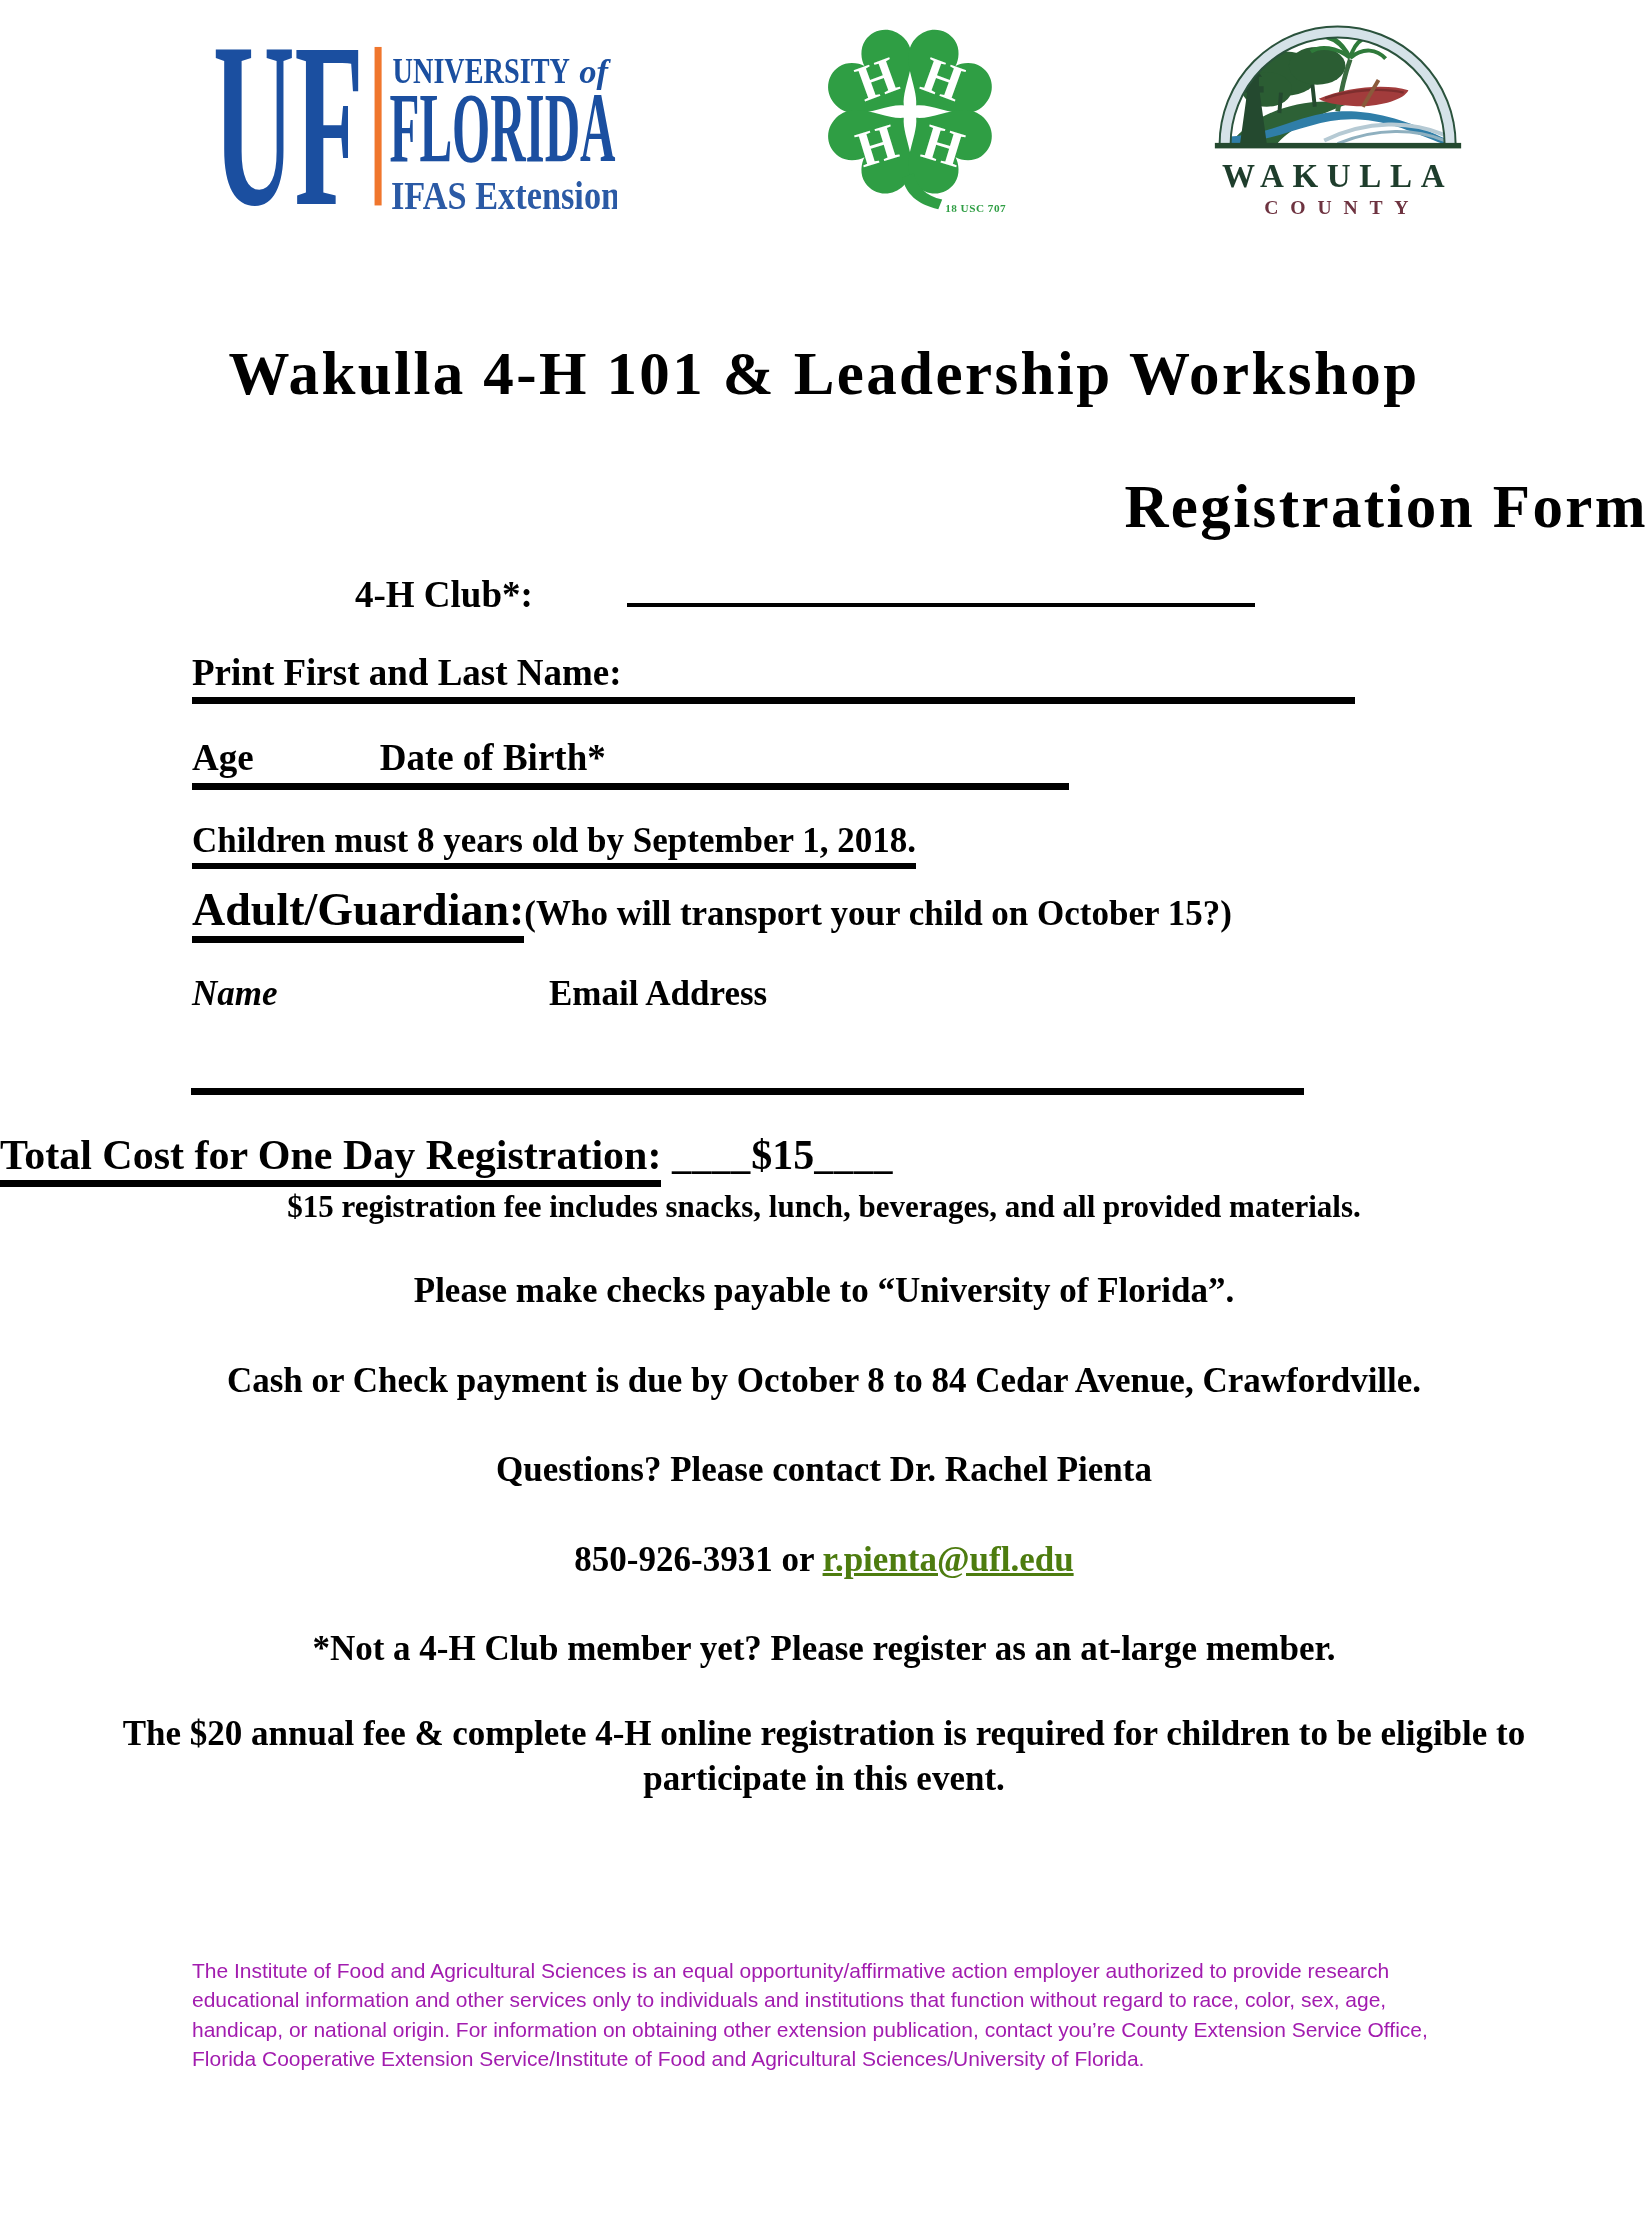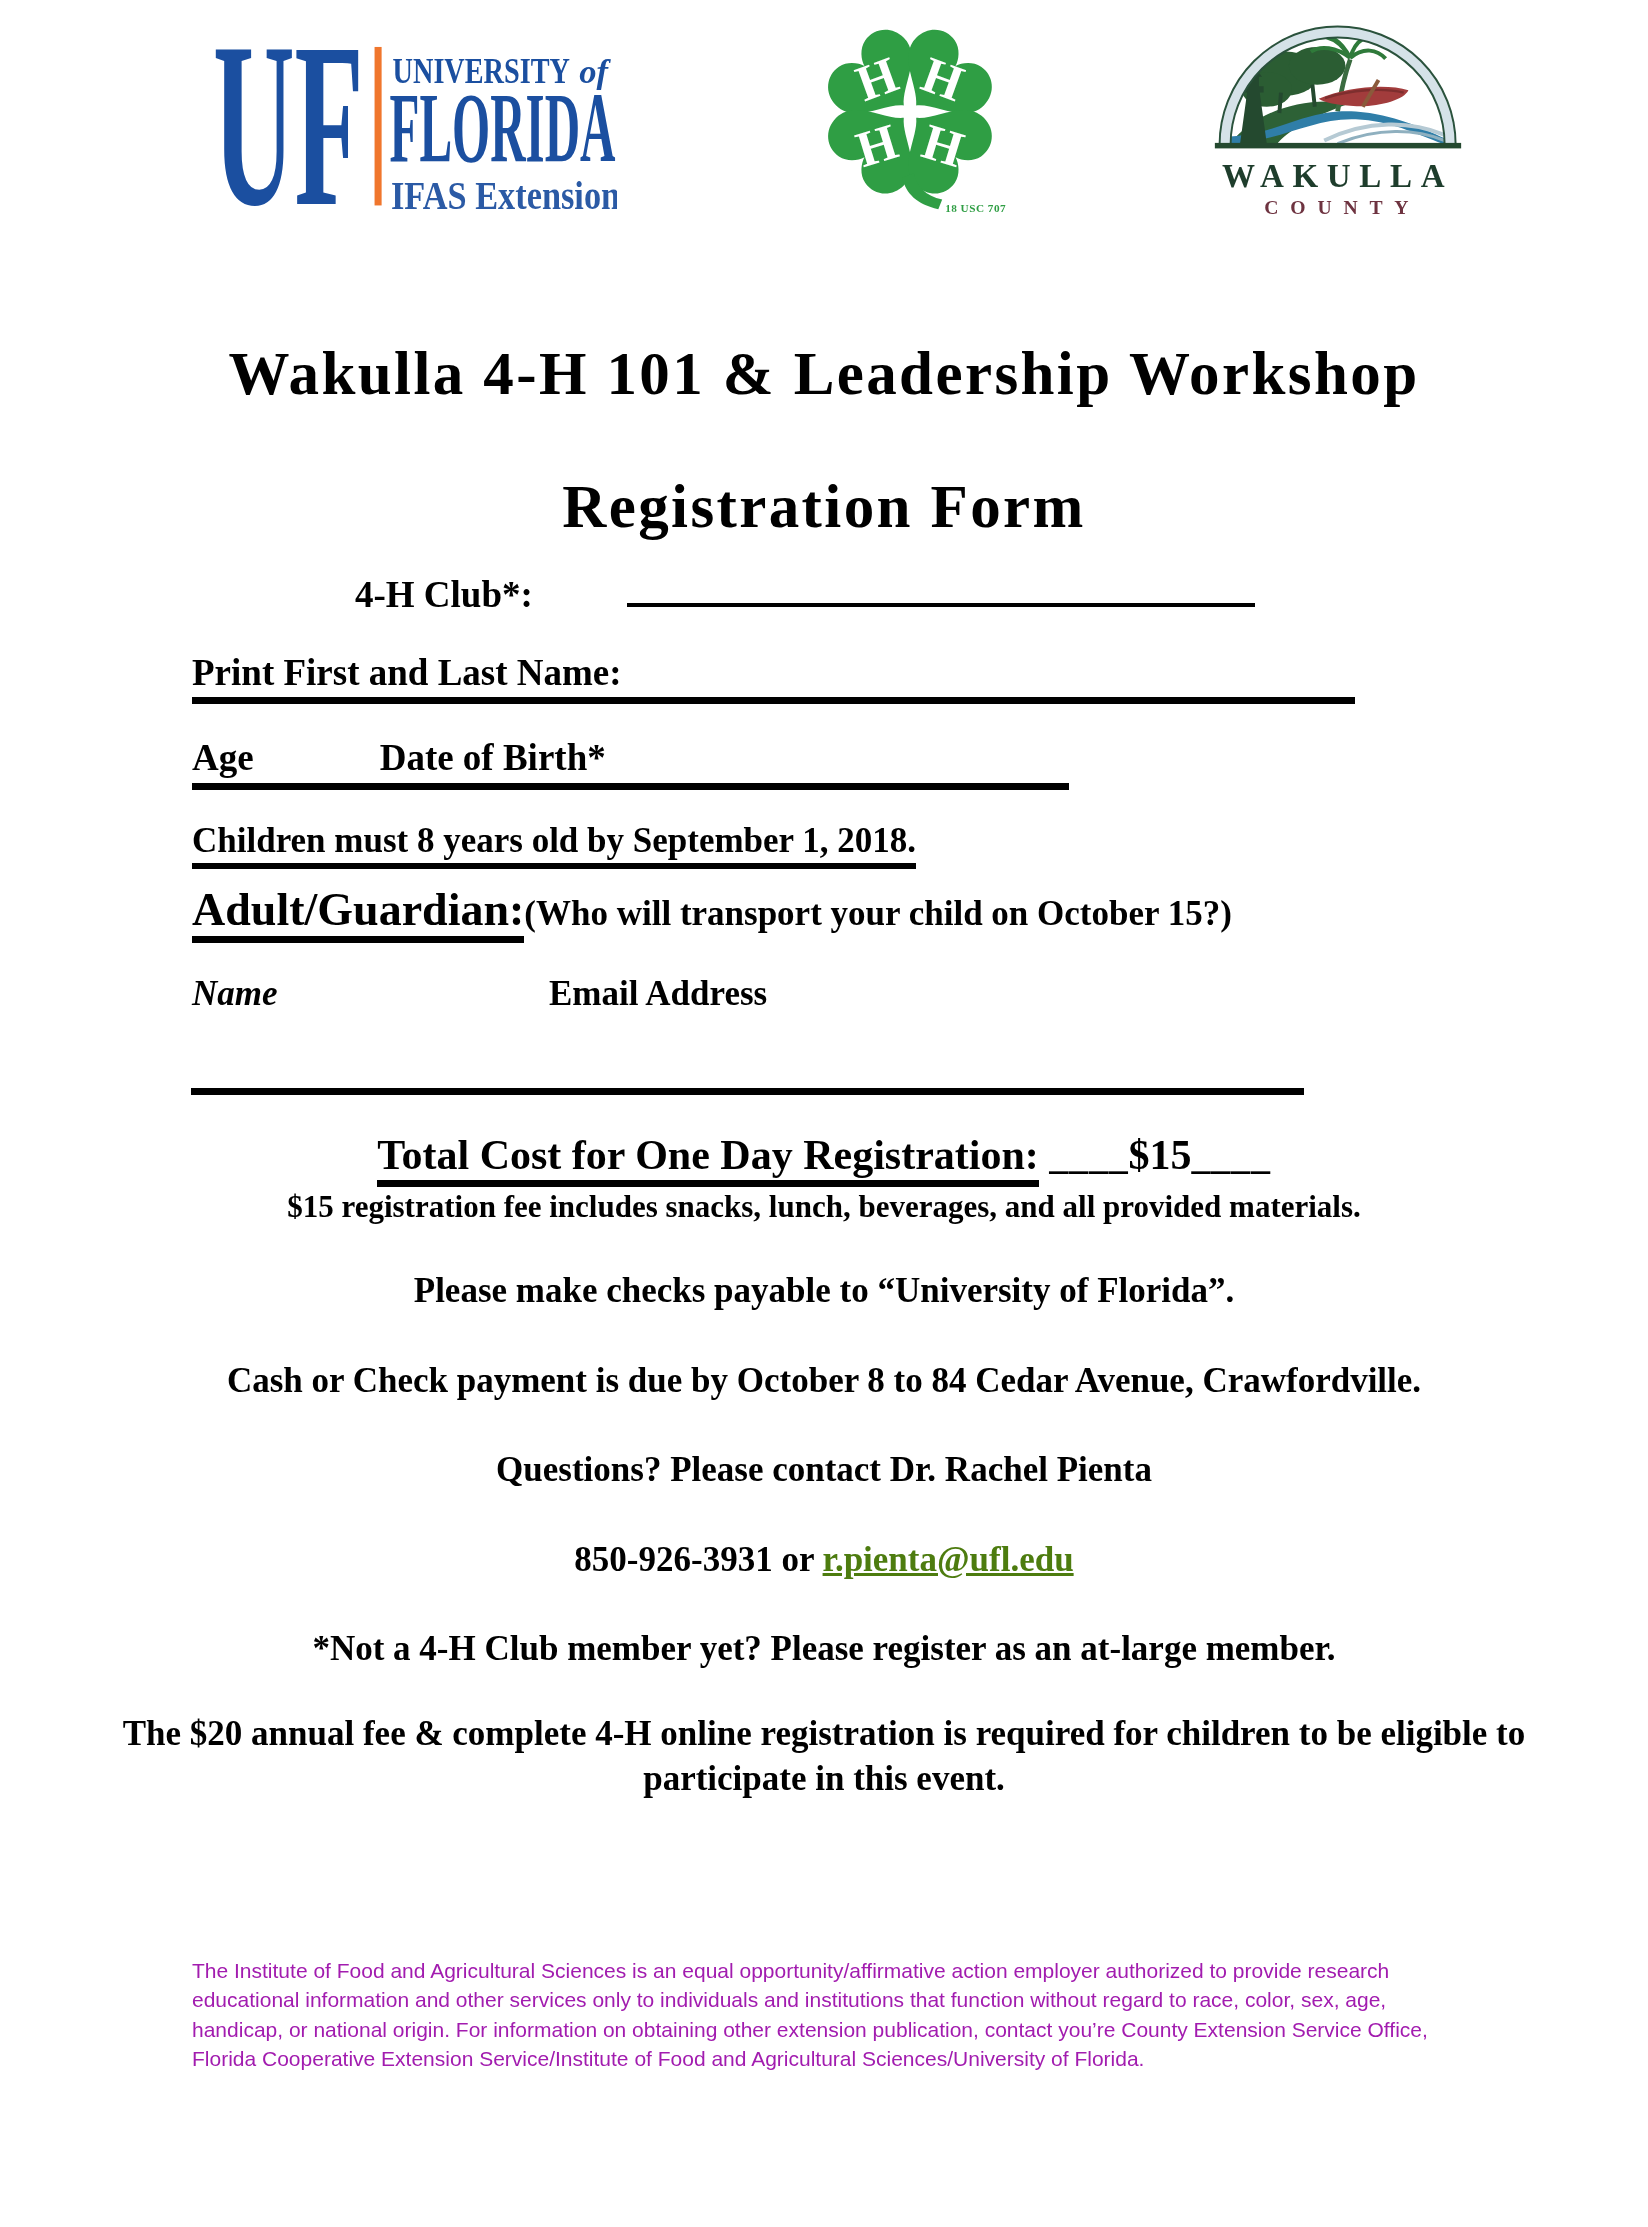--- a/index.html
+++ b/index.html
@@ -5,35 +5,35 @@
   html,body{margin:0;padding:0;}
   body{
     width:1648px;height:2227px;background:#ffffff;color:#000;
     font-family:"Liberation Serif","DejaVu Serif",serif;font-weight:bold;
     position:relative;overflow:hidden;
   }
   .header{display:flex;justify-content:space-between;align-items:flex-start;
     padding:17.3px 174px 0 209px;height:198px;}
   .logo{flex:0 0 auto;}
   .title1{margin:126px 0 0 0;text-align:center;font-size:61px;letter-spacing:2.4px;line-height:1.08;}
-  .title2{margin:67px 0 0 0;text-align:center;font-size:61px;letter-spacing:2.4px;line-height:1.08;}
+  .title2{margin:67px 0 0 0;text-align:right;font-size:61px;letter-spacing:2.4px;line-height:1.08;}
   .row-club{margin:36px 0 0 355px;font-size:37px;line-height:1.05;}
   .club-blank{display:inline-block;width:628px;height:3.1px;border-bottom:4.7px solid #000;margin-left:94px;}
   .row-name{margin:39px 0 0 192px;width:1163px;border-bottom:7px solid #000;font-size:37px;line-height:1.05;padding-bottom:4.7px;}
   .row-age{margin:35px 0 0 192px;width:877px;border-bottom:7px solid #000;font-size:37px;line-height:1.05;padding-bottom:4.7px;}
   .dob-label{margin-left:126px;}
   .row-children{margin:33px 0 0 192px;font-size:35px;line-height:1.05;}
   .u-heavy{border-bottom:6.3px solid #000;padding-bottom:3.1px;}
   .row-guardian{margin:25px 0 0 192px;font-size:35px;line-height:1.1;}
   .guardian-word{font-size:46px;border-bottom:7px solid #000;padding-bottom:1.6px;}
   .row-cols{margin:41px 0 0 192px;font-size:35px;display:flex;line-height:1.05;}
   .col-name{width:357px;font-style:italic;}
   .col-phone{width:479px;}
   .rule{margin:75px 0 0 191px;width:1113px;height:7px;background:#000;}
-  .row-total{margin:36px 0 0 0;text-align:center;font-size:42px;line-height:1.15;}
+  .row-total{margin:36px 0 0 0;text-align:left;font-size:42px;line-height:1.15;}
   .total-heading{border-bottom:7.8px solid #000;padding-bottom:2.4px;}
   .total-blank{font-size:38px;letter-spacing:0.8px;}
   .fee-note{margin:11px 0 8px 0;text-align:center;font-size:31px;line-height:1.1;}
   .para{margin:44px 0 0 0;text-align:center;font-size:35px;line-height:1.3;}
   .para-annual{max-width:1421px;margin:39px auto 0;}
   .email-link{color:#4d7c0f;text-decoration:underline;}
   .footer{margin:154px 0 0 192px;width:1281px;
     font-family:"Liberation Sans","DejaVu Sans",sans-serif;font-weight:normal;
     font-size:21px;line-height:1.4;color:#a21caf;text-align:left;}
   svg text{font-family:"Liberation Serif","DejaVu Serif",serif;}

